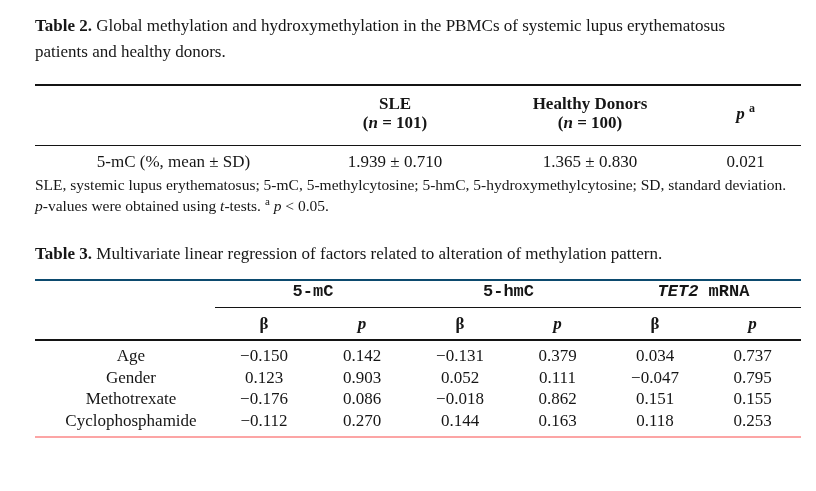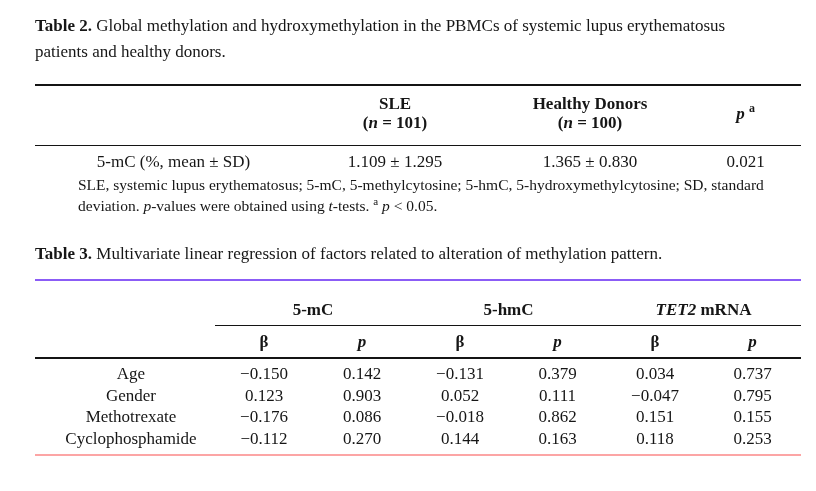--- a/index.html
+++ b/index.html
@@ -51,44 +51,44 @@
     line-height: 19px;
     font-weight: bold;
   }
   .t2 tr.body1 td { padding-top: 5px; line-height: 21px; }
   .t2 tr.body2 td { padding-bottom: 6px; line-height: 21px; }
   .t2 tr.body2 td { border-bottom: 2px solid #141414; }
 
   
   .t3 { margin-top: 12px; }
   .t3 tr.grp td {
-    border-top: 2px solid #8b5cf6;
-    padding-top: 18px;
+    border-top: 2px solid #0c4a6e;
+    padding-top: 0;
     padding-bottom: 5px;
     line-height: 21px;
     font-weight: bold;
+    font-family: Liberation Mono, monospace;
   }
   .t3 tr.grp td.ruled { border-bottom: 1px solid #141414; }
   .t3 tr.sub td {
     border-bottom: 2px solid #141414;
     padding-top: 6px;
     padding-bottom: 6px;
     line-height: 19px;
     font-weight: bold;
   }
   .t3 tr.data td { line-height: 21.5px; }
   .t3 tr.data-first td { padding-top: 4px; }
   .t3 tr.data-last td { padding-bottom: 5px; border-bottom: 2px solid #fca5a5; }
 
   .footnote {
     margin-top: 3px;
     font-size: 15.5px;
     line-height: 20.5px;
     max-width: 766px;
-    margin-left: 43px;
   }
   .it { font-style: italic; }
   .bold-it { font-weight: bold; font-style: italic; }
   sup.fn-sup {
     font-size: 11px;
     line-height: 0;
     vertical-align: super;
   }
   .hdr-sup {
     font-size: 12px;
@@ -123,21 +123,21 @@
       <td class="center">
         <div>Healthy Donors</div>
         <div><span>(</span><span class="it">n</span><span> = 100)</span></div>
       </td>
       <td class="center">
         <span class="bold-it">p</span> <span class="hdr-sup">a</span>
       </td>
     </tr>
     <tr class="body1">
       <td class="stub-pad">5-mC (%, mean ± SD)</td>
-      <td class="center">1.109 ± 1.295</td>
+      <td class="center">1.939 ± 0.710</td>
       <td class="center">1.365 ± 0.830</td>
       <td class="center">0.021</td>
     </tr>
   </tbody>
     </table>
 
   <div class="footnote">
     <span>SLE, systemic lupus erythematosus; 5-mC, 5-methylcytosine; 5-hmC, 5-hydroxymethylcytosine; SD, standard deviation. </span><span class="it">p</span><span>-values were obtained using </span><span class="it">t</span><span>-tests. </span><sup class="fn-sup">a</sup><span class="it"> p</span><span> &lt; 0.05.</span>
   </div>
 

